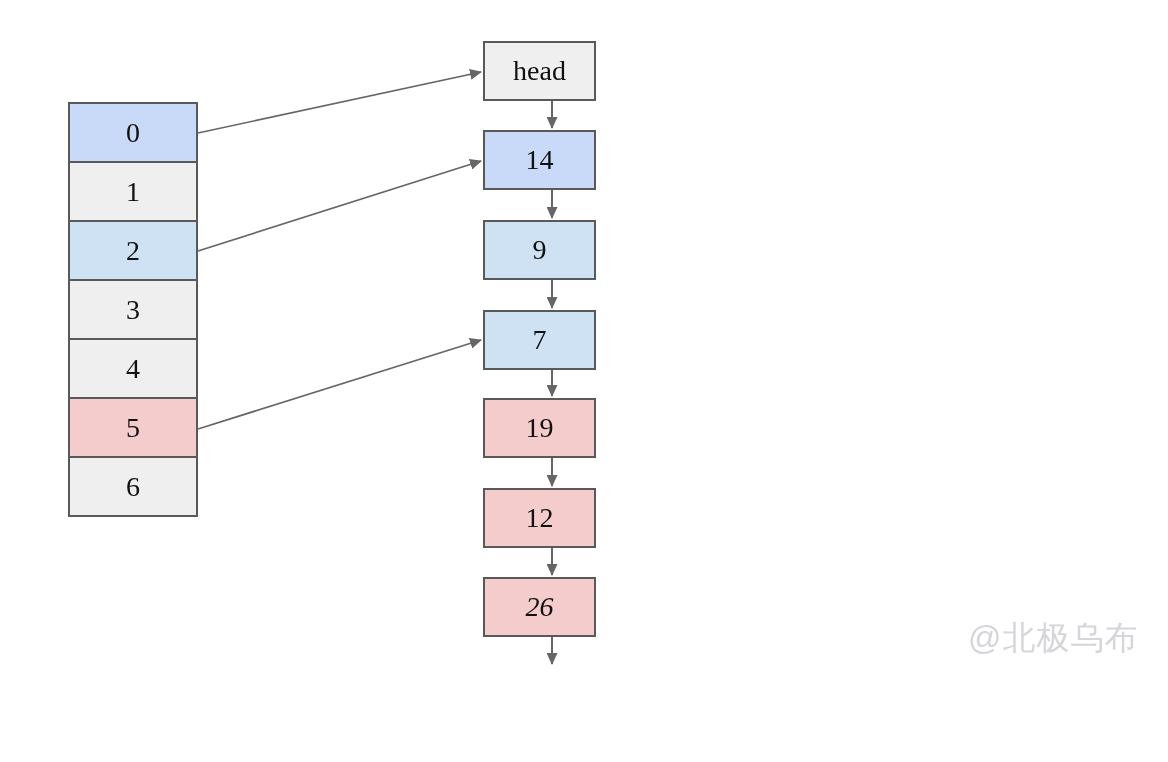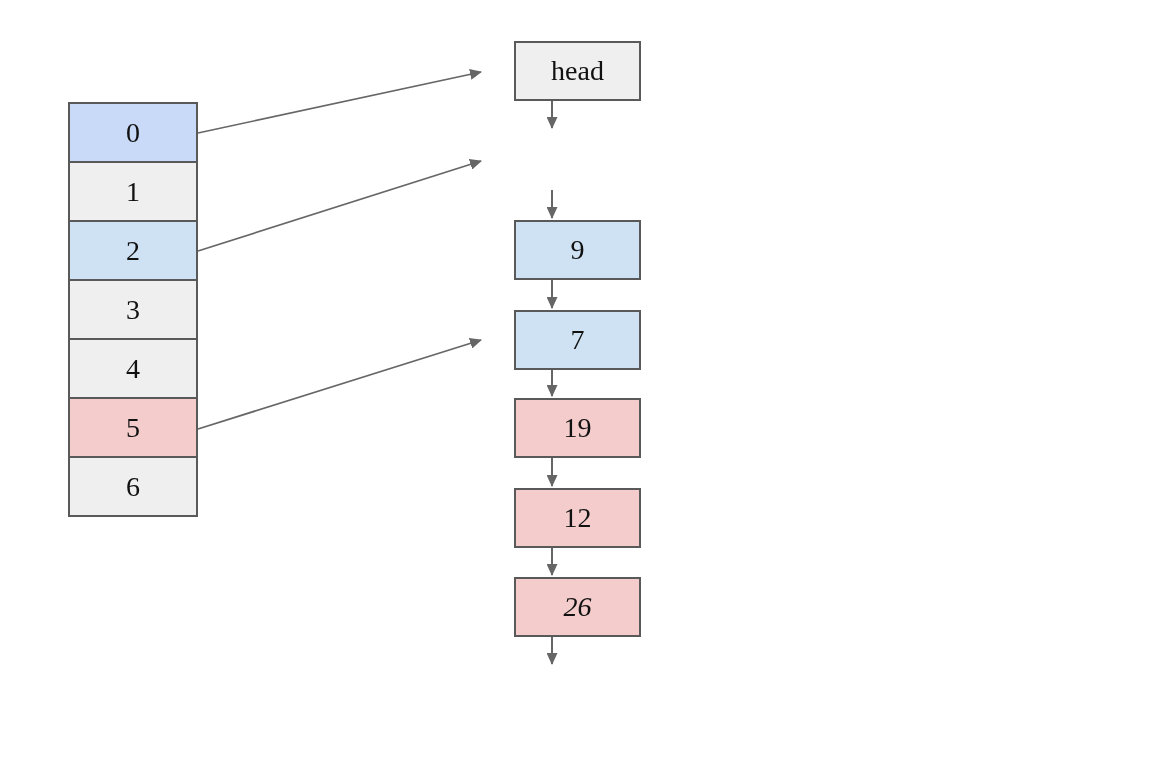--- a/index.html
+++ b/index.html
@@ -29,29 +29,28 @@
     justify-content: center;
     font-size: 28px;
     color: #111111;
   }
   .cell:first-child { margin-top: 0; }
   
   .node {
     position: absolute;
     box-sizing: border-box;
     left: 483px;
-    width: 127px;
+    width: 113px;
     height: 60px;
     border: 2px solid #595959;
     display: flex;
     align-items: center;
     justify-content: center;
     font-size: 28px;
     color: #111111;
-    margin-left: 31px;
   }
   .node-0 { top: 41px; }
   .node-1 { top: 130px; }
   .node-2 { top: 220px; }
   .node-3 { top: 310px; }
   .node-4 { top: 398px; }
   .node-5 { top: 488px; }
   .node-6 { top: 577px; font-style: italic; }
   .node-7 { top: 666px; }
   
@@ -108,20 +107,22 @@
     <div class="cell fill-blue-strong">0</div>
     <div class="cell fill-gray">1</div>
     <div class="cell fill-blue-light">2</div>
     <div class="cell fill-gray">3</div>
     <div class="cell fill-gray">4</div>
     <div class="cell fill-pink">5</div>
     <div class="cell fill-gray">6</div>
   </div>
 
   <div class="node node-0 fill-gray">head</div>
+  <div class="node node-1 fill-blue-strong">14</div>
   <div class="node node-2 fill-blue-light">9</div>
   <div class="node node-3 fill-blue-light">7</div>
   <div class="node node-4 fill-pink">19</div>
   <div class="node node-5 fill-pink">12</div>
   <div class="node node-6 fill-pink">26</div>
 
+  <div id="watermark">@北极乌布</div>
 
 </div>
 
 </body></html>

